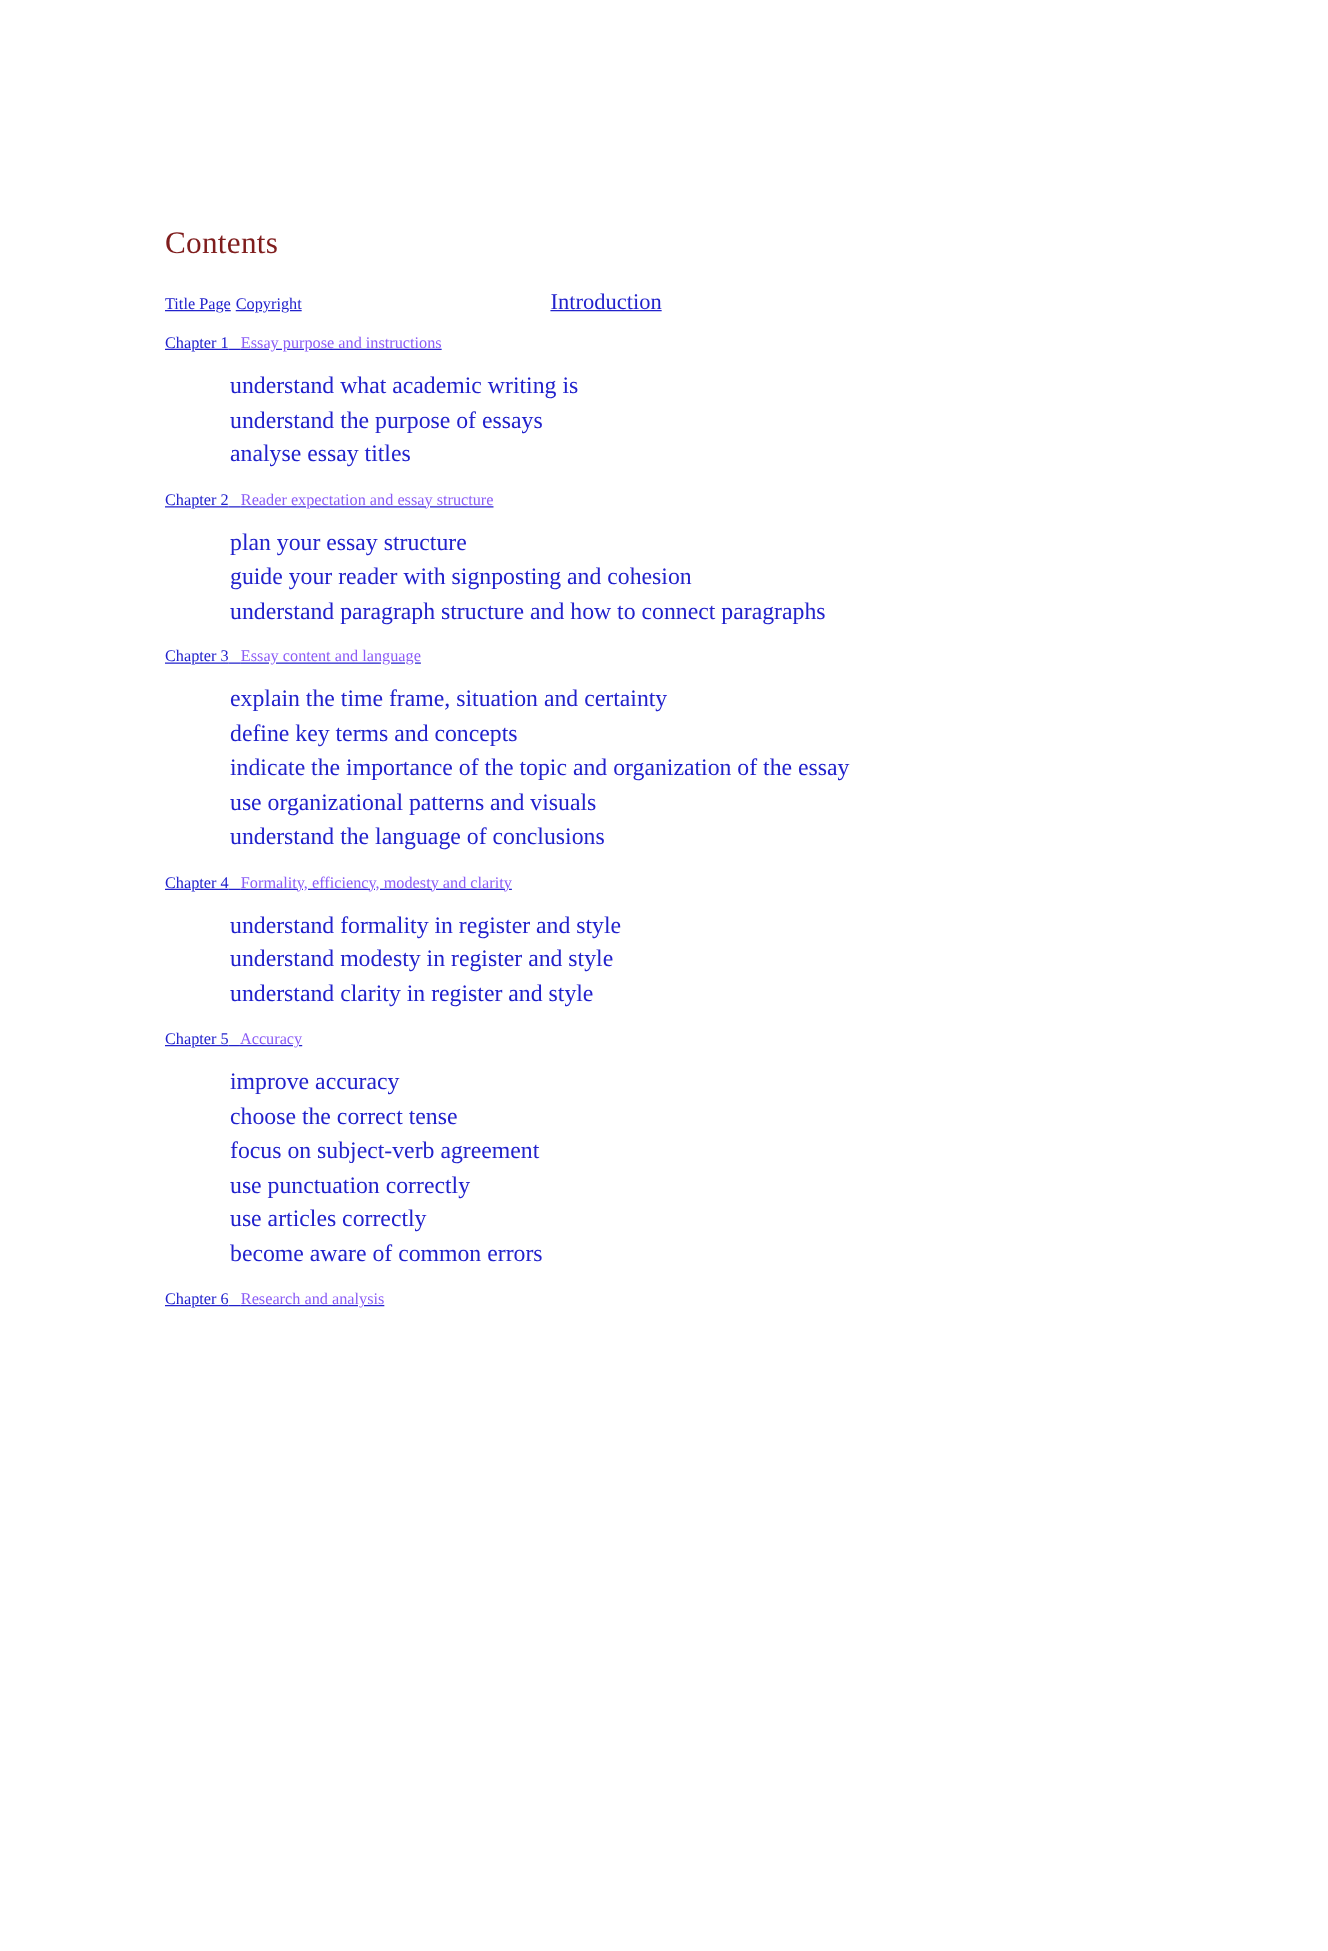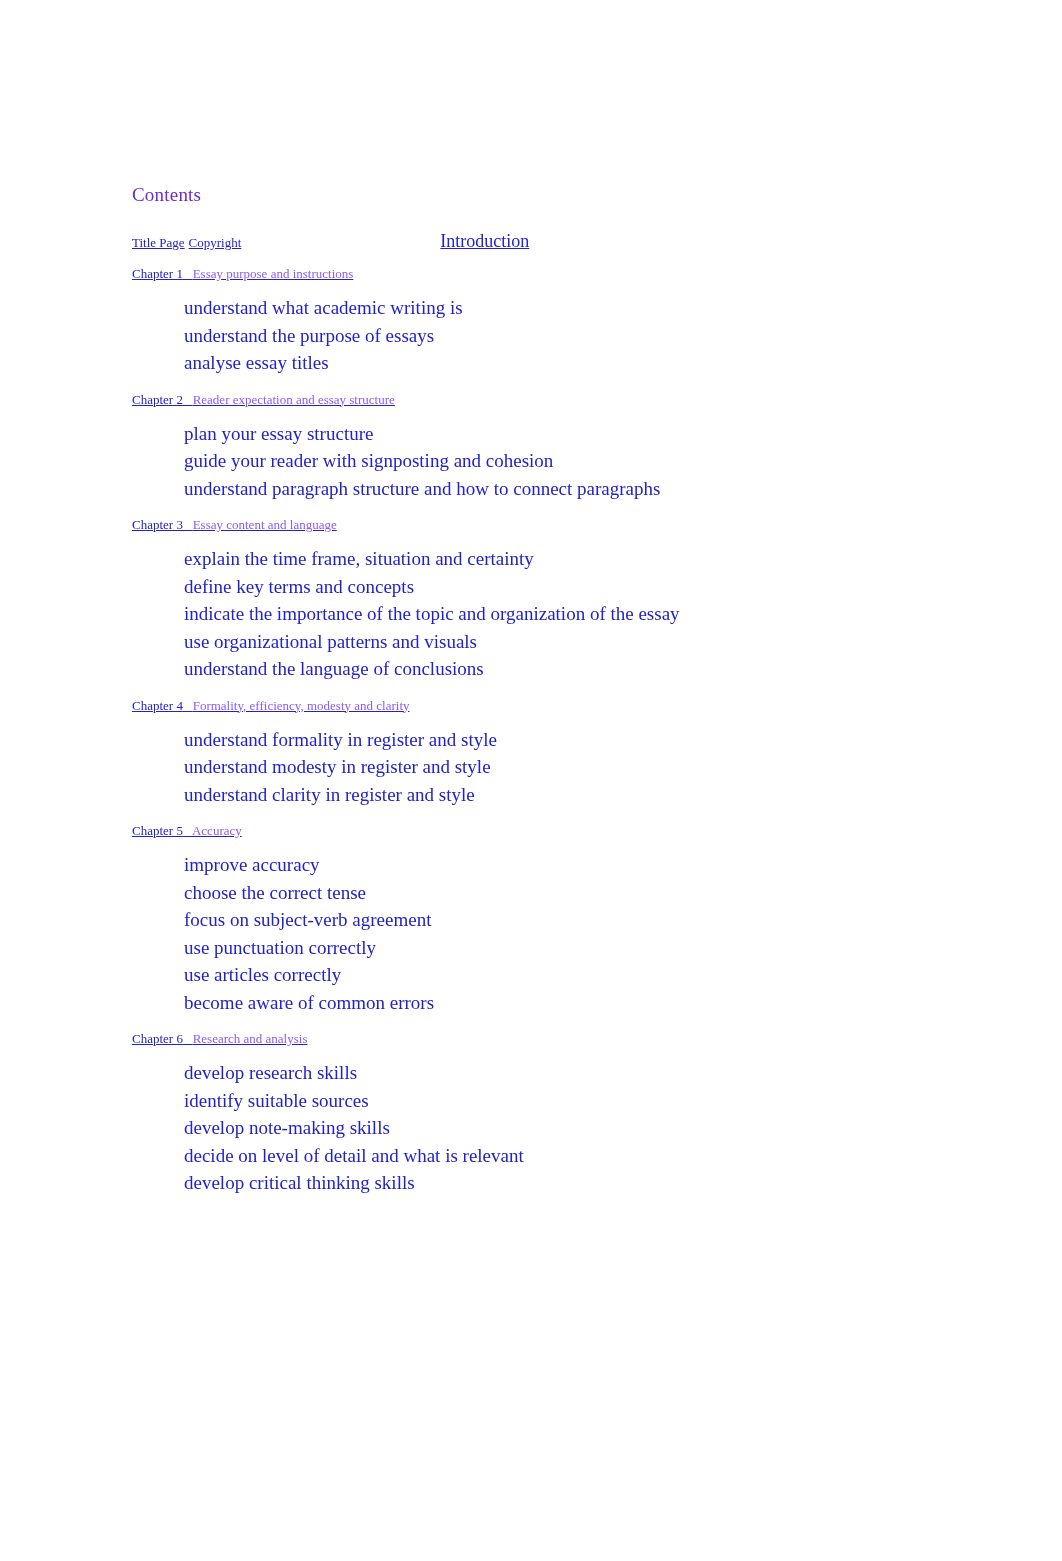--- a/index.html
+++ b/index.html
@@ -26,23 +26,23 @@
   }
 
   .toc {
     position: absolute;
     left: 132px;
     top: 180px;
     width: 820px;
   }
 
   .toc-title {
-    font-size: 19px;
+    font-size: 25px;
     line-height: 30px;
-    color: #6d28d9;
+    color: #7f1d1d;
     font-weight: normal;
     margin: 0 0 22px 0;
     letter-spacing: 0.2px;
   }
 
   .front-link {
     font-size: 13px;
     line-height: 17px;
     color: #2222cc;
     margin: 0;
@@ -140,23 +140,17 @@
             <li class="obj-item">understand clarity in register and style</li>
           </ul></div>
         <div class="chapter-block"><a class="chapter-head" href="#"><span class="chapter-num">Chapter 5</span><span class="chapter-sep">   </span><span class="chapter-name">Accuracy</span></a><ul class="obj-list">
             <li class="obj-item">improve accuracy</li>
             <li class="obj-item">choose the correct tense</li>
             <li class="obj-item">focus on subject-verb agreement</li>
             <li class="obj-item">use punctuation correctly</li>
             <li class="obj-item">use articles correctly</li>
             <li class="obj-item">become aware of common errors</li>
           </ul></div>
-        <div class="chapter-block"><a class="chapter-head" href="#"><span class="chapter-num">Chapter 6</span><span class="chapter-sep">   </span><span class="chapter-name">Research and analysis</span></a><ul class="obj-list">
-            <li class="obj-item">develop research skills</li>
-            <li class="obj-item">identify suitable sources</li>
-            <li class="obj-item">develop note-making skills</li>
-            <li class="obj-item">decide on level of detail and what is relevant</li>
-            <li class="obj-item">develop critical thinking skills</li>
-          </ul></div>
+        <div class="chapter-block"><a class="chapter-head" href="#"><span class="chapter-num">Chapter 6</span><span class="chapter-sep">   </span><span class="chapter-name">Research and analysis</span></a></div>
       </div>
 
   </div>
 </div>
 
 </body></html>

